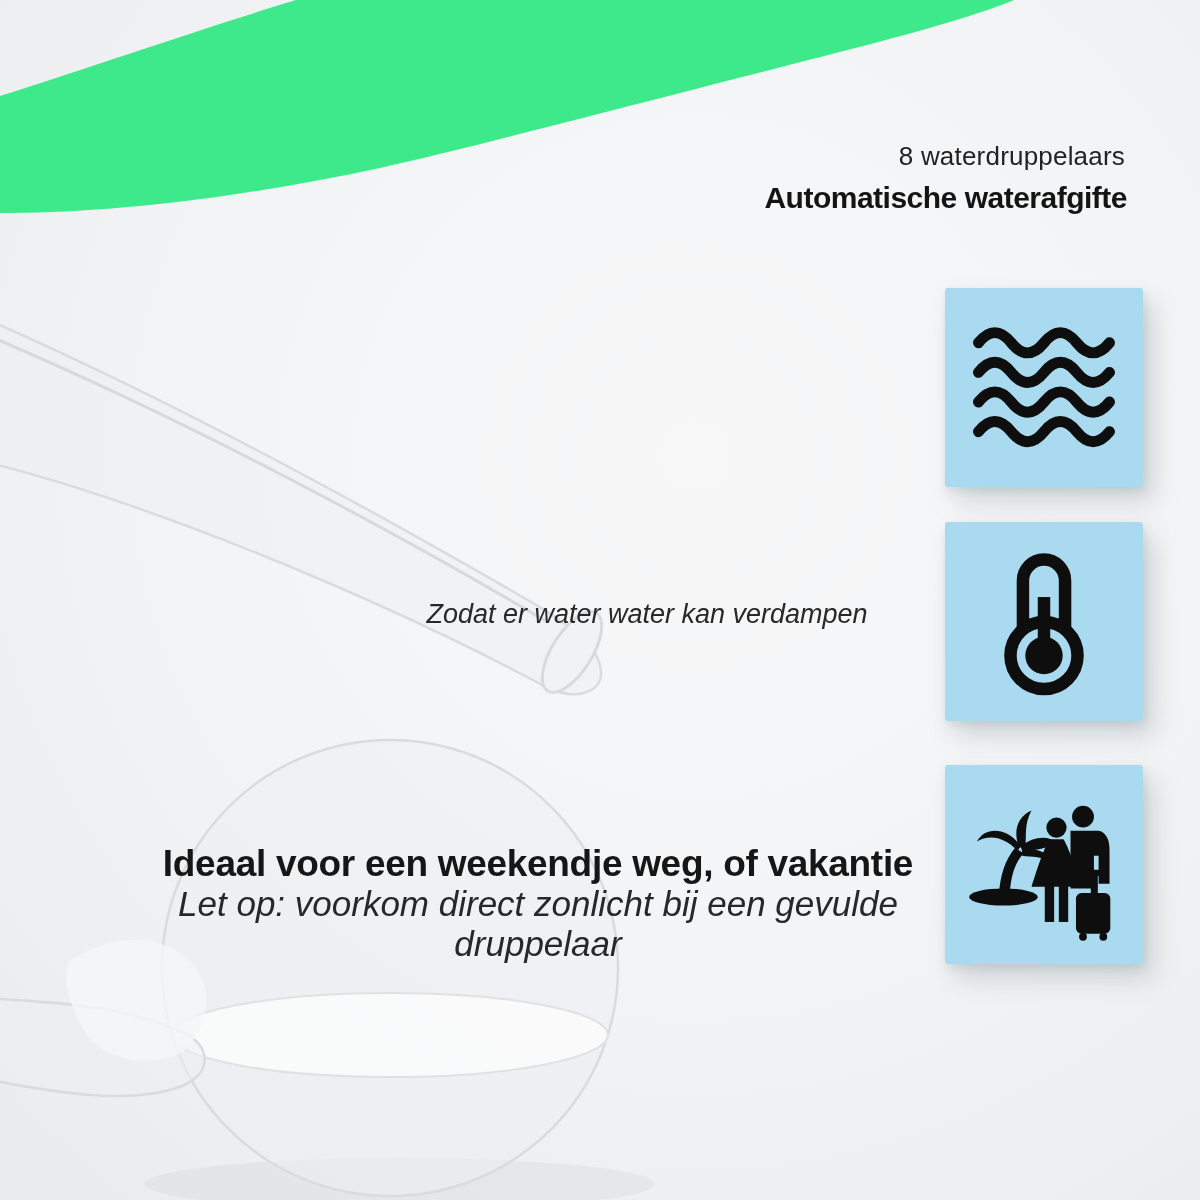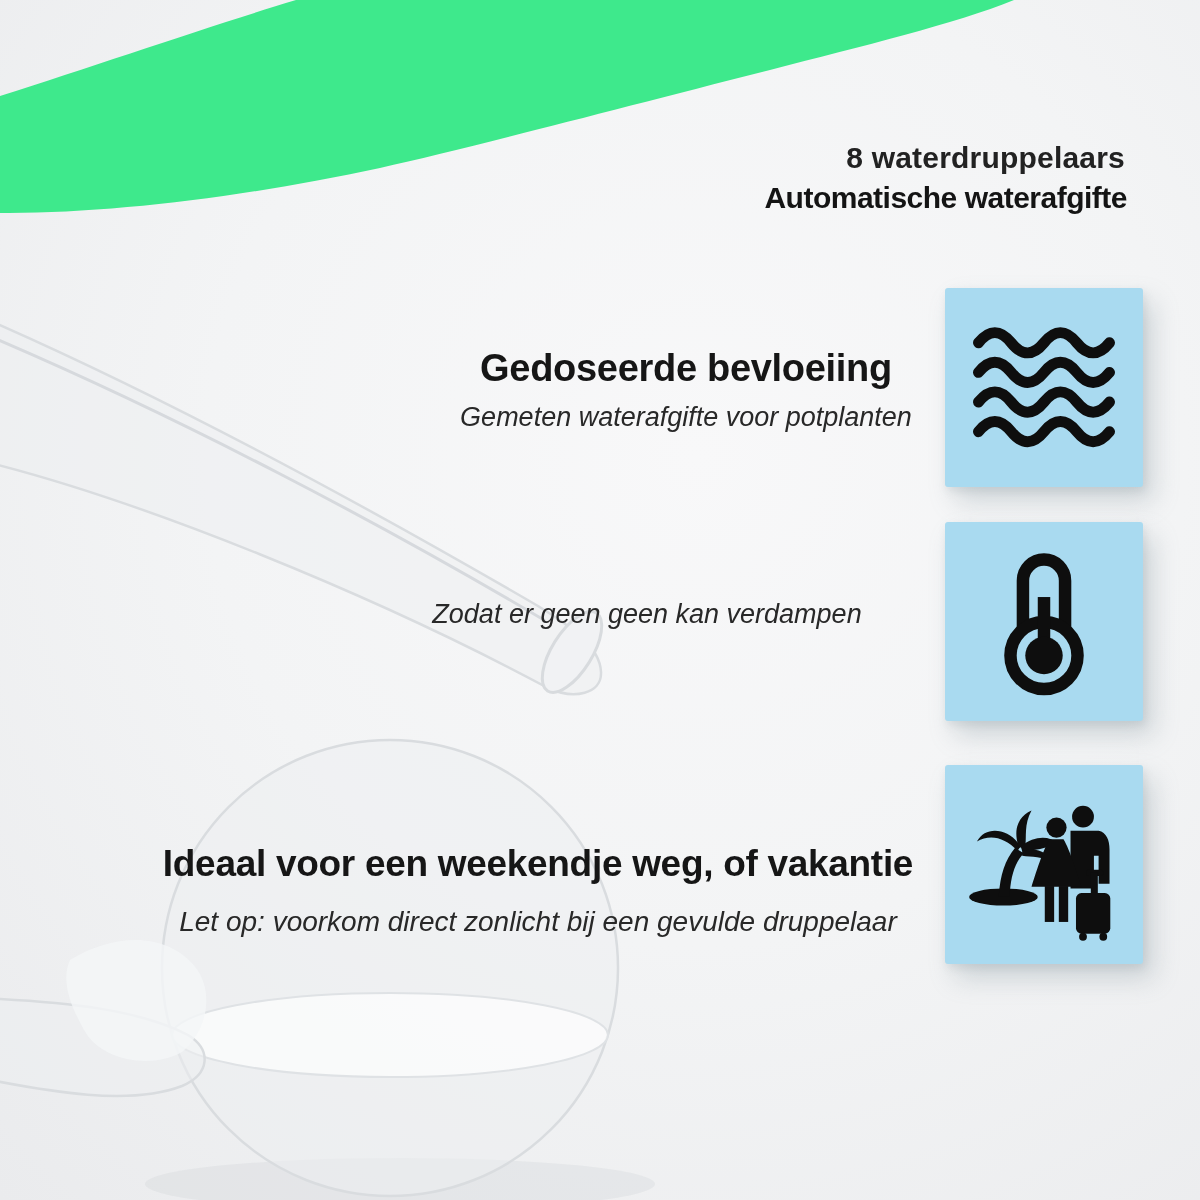--- a/index.html
+++ b/index.html
@@ -22,39 +22,39 @@
   .photo{position:absolute;left:0;top:0;width:1200px;height:1200px;z-index:1;}
   .glass-fill{fill:rgba(236,238,241,0.55);stroke:#d9dcdf;stroke-width:2.5;}
   .glass-line{fill:none;stroke:#d6d9dd;stroke-width:3;stroke-linecap:round;}
   .glass-soft{fill:rgba(255,255,255,0.65);stroke:#dfe2e5;stroke-width:2;}
   
   .swoosh{position:absolute;left:0;top:0;width:1200px;height:260px;z-index:2;}
   .swoosh path{fill:var(--accent-green);}
   
   .kicker{
     position:absolute;top:141px;right:75px;z-index:3;
-    font-size:30px;font-weight:700;color:#222;letter-spacing:.2px;
+    font-size:26px;font-weight:400;color:#222;letter-spacing:.2px;
   }
   .title{
     position:absolute;top:181px;right:73px;z-index:3;
     font-size:30px;font-weight:700;letter-spacing:-.5px;color:#141414;
   }
   
   .feature-text{position:absolute;z-index:3;text-align:center;}
   .feature-heading{font-weight:700;color:#161616;letter-spacing:-.3px;line-height:1.12;}
   .feature-subheading{font-style:italic;font-weight:400;color:#282828;}
   .ft1{top:347px;left:366px;width:640px;}
   .ft1 .feature-heading{font-size:38px;}
   .ft1 .feature-subheading{font-size:27px;margin-top:12px;}
   .ft2{top:583px;left:327px;width:640px;}
   .ft2 .feature-heading{font-size:38px;}
   .ft2 .feature-subheading{font-size:27px;margin-top:16px;}
   .ft3{top:843px;left:98px;width:880px;}
   .ft3 .feature-heading{font-size:37px;text-align:center;}
-  .ft3 .feature-subheading{font-size:28px;margin-top:22px;font-style:italic;}
+  .ft3 .feature-subheading{font-size:35px;font-style:italic;}
   
   .icon-box{
     position:absolute;left:945px;width:198px;height:199px;z-index:3;
     background:var(--icon-box-blue);border-radius:3px;
     display:flex;align-items:center;justify-content:center;
     box-shadow:10px 14px 26px rgba(125,142,152,.32), 2px 4px 8px rgba(125,142,152,.18);
   }
   .ib1{top:288px;} .ib2{top:522px;} .ib3{top:765px;}
   .icon-box svg{width:156px;height:156px;}
   .glyph{fill:var(--icon-glyph);}
@@ -82,37 +82,33 @@
     <ellipse cx="572" cy="652" rx="20" ry="46" transform="rotate(32 572 652)" fill="#f1f2f4" stroke="#d8dbde" stroke-width="3"></ellipse>
   </svg>
 
   <svg class="swoosh" viewBox="0 0 1200 260" aria-hidden="true">
     <path d="M 0,96 C 100,64 210,26 296,0 L 1014,0 C 955,24 862,46 770,70 C 620,108 470,148 380,168 C 250,196 110,214 0,213 Z"></path>
   </svg>
 
   <div class="kicker">8 waterdruppelaars</div>
   <h1 class="title">Automatische waterafgifte</h1>
 
-  <div class="feature-text ft1">
-    <div class="feature-heading">Gedoseerde bevloeiing</div>
-    <div class="feature-subheading">Gemeten waterafgifte voor potplanten</div>
-  </div>
   <div class="icon-box ib1">
     <svg viewBox="0 0 200 200" aria-hidden="true">
       <g class="glyph-stroke" stroke-width="14" stroke-linecap="round">
         <path d="M 16,42  q 21,-26 42,0 t 42,0 t 42,0 t 42,0"></path>
         <path d="M 16,80  q 21,-26 42,0 t 42,0 t 42,0 t 42,0"></path>
         <path d="M 16,118 q 21,-26 42,0 t 42,0 t 42,0 t 42,0"></path>
         <path d="M 16,156 q 21,-26 42,0 t 42,0 t 42,0 t 42,0"></path>
       </g>
     </svg>
   </div>
 
   <div class="feature-text ft2">
-    <div class="feature-subheading">Zodat er geen geen kan verdampen</div>
+    <div class="feature-subheading">Zodat er water water kan verdampen</div>
   </div>
   <div class="icon-box ib2">
     <svg viewBox="0 0 200 200" aria-hidden="true">
       <path class="glyph-stroke" stroke-width="16" stroke-linejoin="round" d="M 73,110 L 73,47 A 27,27 0 0 1 127,47 L 127,110"></path>
       <circle class="glyph-stroke" stroke-width="16" cx="100" cy="143" r="43"></circle>
       <rect class="glyph" x="92" y="68" width="16" height="72"></rect>
       <circle class="glyph" cx="100" cy="143" r="24"></circle>
     </svg>
   </div>
 

